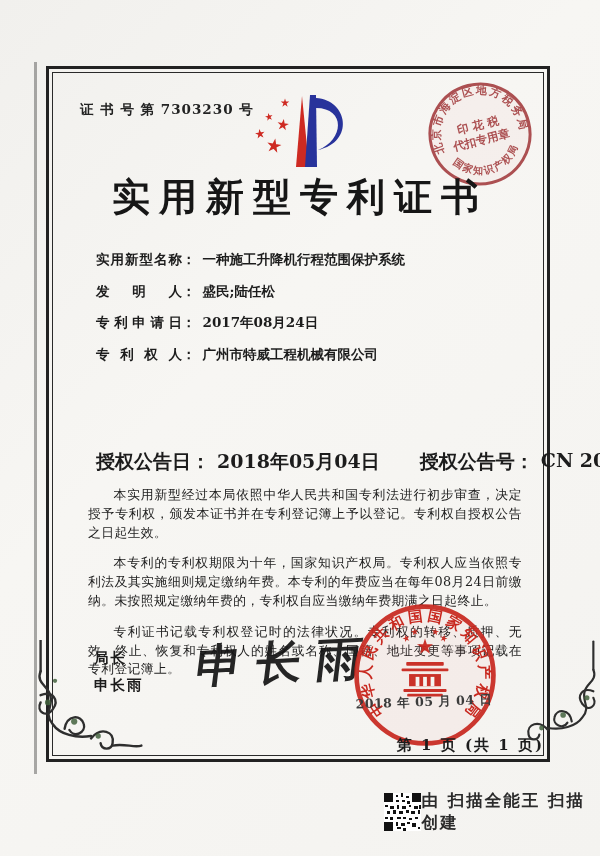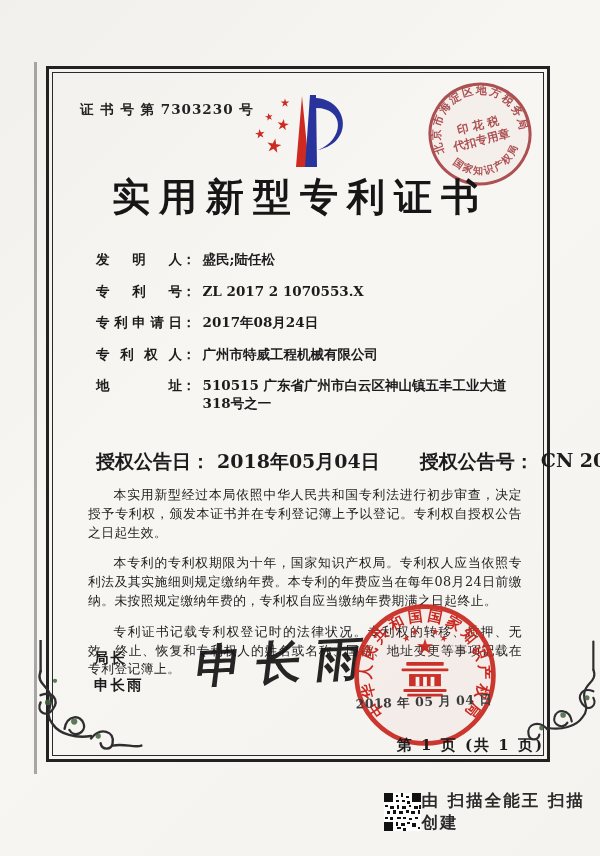--- a/index.html
+++ b/index.html
@@ -89,33 +89,30 @@
       <textPath href="#taxBot" startOffset="2">国家知识产权局</textPath>
     </text>
     <text x="60" y="55" text-anchor="middle" font-size="11.5" font-weight="700" fill="#a23a3c">印 花 税</text>
     <text x="60" y="70" text-anchor="middle" font-size="11.5" font-weight="700" fill="#a23a3c">代扣专用章</text>
   </svg>
 
   <h1 class="abs title">实用新型专利证书</h1>
 
   <div class="abs fields">
     <div class="frow">
+      <span class="flabel">实用新型名称</span><span class="fcolon">：</span><span class="fvalue">一种施工升降机行程范围保护系统</span>
+    </div>
+    <div class="frow">
       <span class="flabel">发明人</span><span class="fcolon">：</span><span class="fvalue">盛民;陆任松</span>
     </div>
     <div class="frow">
-      <span class="flabel">专利号</span><span class="fcolon">：</span><span class="fvalue">ZL 2017 2 1070553.X</span>
-    </div>
-    <div class="frow">
       <span class="flabel">专利申请日</span><span class="fcolon">：</span><span class="fvalue">2017年08月24日</span>
     </div>
     <div class="frow">
       <span class="flabel">专利权人</span><span class="fcolon">：</span><span class="fvalue">广州市特威工程机械有限公司</span>
-    </div>
-    <div class="frow">
-      <span class="flabel">地址</span><span class="fcolon">：</span><span class="fvalue">510515 广东省广州市白云区神山镇五丰工业大道318号之一</span>
     </div>
   </div>
 
   <div class="abs grant-row">
     <div class="grant-group">
       <span>授权公告日</span>
         <span>：</span>
         <span class="gvalue">2018年05月04日</span>
     </div>
     <div class="grant-group">

